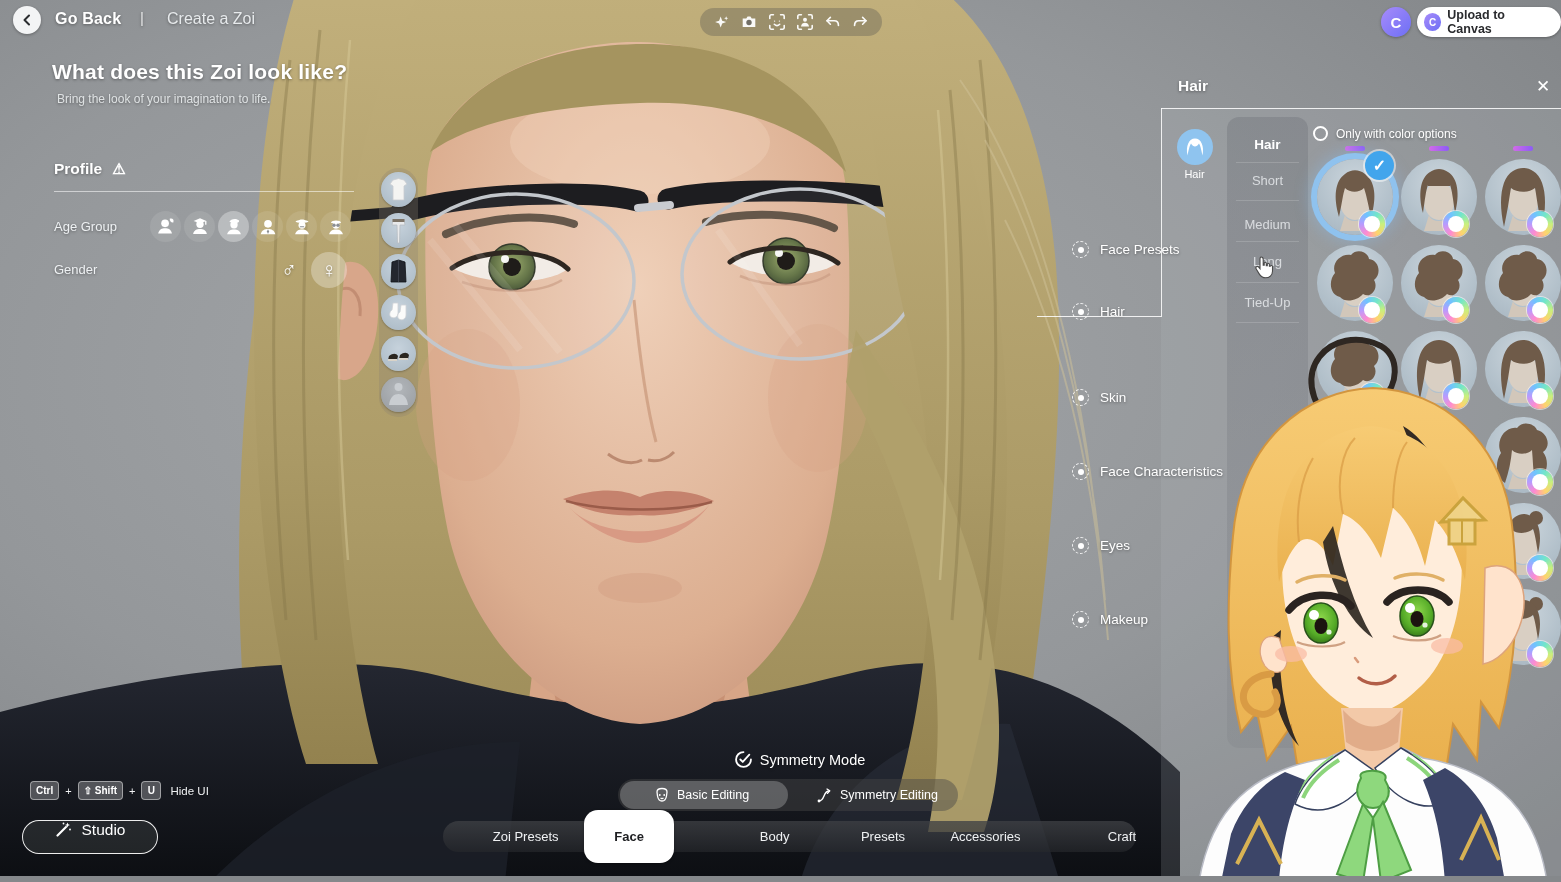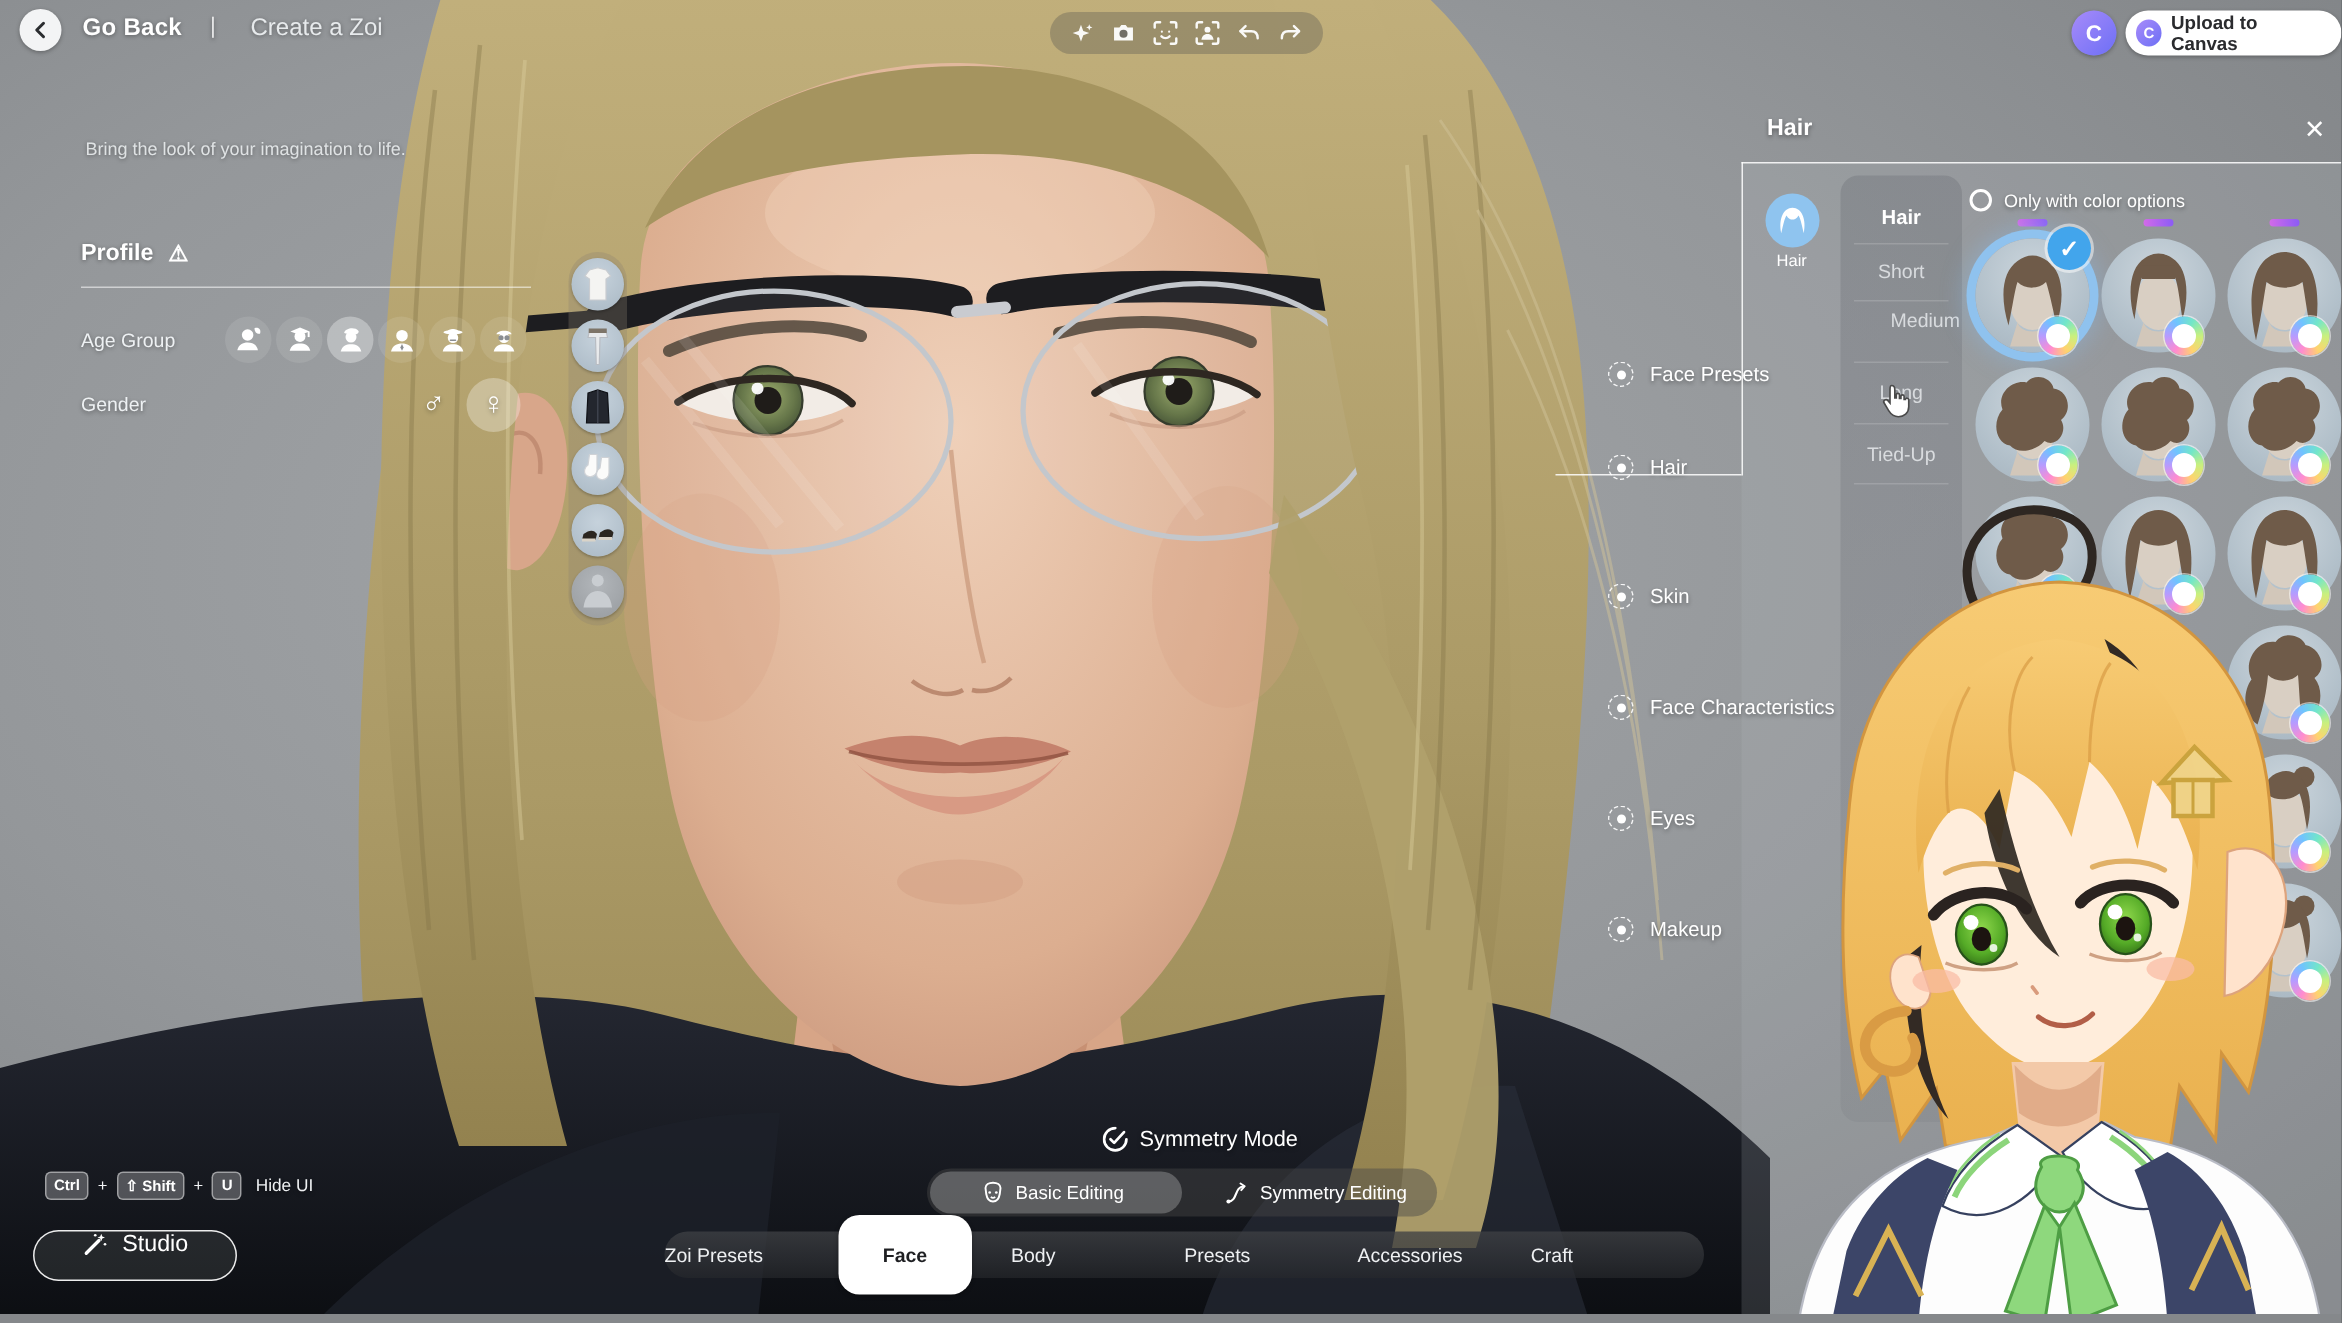--- a/index.html
+++ b/index.html
@@ -94,21 +94,21 @@
 
   
   .symmetry{left:705px;top:751px;width:190px;display:flex;align-items:center;justify-content:center;gap:8px;
     font-size:14.5px;cursor:pointer;z-index:12;}
   .edit-pill{left:618px;top:779px;width:340px;height:32px;border-radius:16px;background:rgba(70,70,72,.45);z-index:12;}
   .edit-seg{position:absolute;left:2px;top:2px;width:168px;height:28px;border-radius:14px;background:rgba(255,255,255,.24);}
   .edit-mode{position:absolute;top:0;height:32px;display:flex;align-items:center;gap:7px;font-size:12.5px;cursor:pointer;}
   .edit-mode.basic{left:36px;} .edit-mode.detailed{left:198px;}
   .tabbar{left:443px;top:821px;width:693px;height:31px;border-radius:16px;display:flex;align-items:center;
     background:linear-gradient(180deg,rgba(62,64,68,.78),rgba(38,40,44,.68));z-index:12;}
-  .tab{flex:1;text-align:left;font-size:13px;color:#eff1f3;cursor:pointer;}
+  .tab{flex:1;text-align:right;font-size:13px;color:#eff1f3;cursor:pointer;}
   .tab.selected span{display:inline-block;background:#fff;color:#1e1f22;font-weight:600;border-radius:14px;
     padding:19px 30px;box-shadow:0 1px 3px rgba(0,0,0,.3);}
   .shortcut{left:30px;top:781px;display:flex;align-items:center;gap:6px;z-index:12;}
   .keycap{min-width:20px;height:19px;padding:0 5px;border-radius:4px;background:rgba(255,255,255,.26);
     border:1px solid rgba(255,255,255,.45);font-size:10px;font-weight:700;display:flex;align-items:center;justify-content:center;}
   .kplus{font-size:11px;color:#f2f3f5;}
   .hideui{font-size:11.5px;color:#eef0f2;margin-left:3px;}
   .studio-btn{left:22px;top:820px;width:136px;height:34px;border-radius:17px;border:1.5px solid rgba(255,255,255,.92);
     background:rgba(150,155,148,.15);display:flex;justify-content:center;gap:10px;
     font-size:15.5px;cursor:pointer;z-index:12;}
@@ -261,20 +261,21 @@
         </svg>
       </span>
   </div>
 
   <div class="ui canvas-logo">C</div>
   <div class="ui upload-pill">
     <span class="mini-c">C</span>
     <span>Upload to Canvas</span>
   </div>
 
+  <div class="ui h1 tsh">What does this Zoi look like?</div>
   <div class="ui sub tsh">Bring the look of your imagination to life.</div>
 
   <div class="ui profile-row">
     <span class="tsh">Profile</span>
     <span style="font-size:15px;">⚠</span>
   </div>
   <div class="ui profile-hr"></div>
   <div class="ui agegroup-label tsh">Age Group</div>
   <div class="ui age-row">
     <span class="age-item">
@@ -405,21 +406,21 @@
         </svg>
       </span>
     <div class="cat-lbl">Hair</div>
   </div>
 
   <div class="ui subcol"></div>
   <div class="subitem ui selected" style="top:137px;">Hair</div>
   <div class="subdiv ui" style="top:162px;"></div>
   <div class="subitem ui" style="top:173px;">Short</div>
   <div class="subdiv ui" style="top:200px;"></div>
-  <div class="subitem ui" style="top:206px;margin-left:16px;">Medium</div>
+  <div class="subitem ui" style="top:217px;">Medium</div>
   <div class="subdiv ui" style="top:241px;"></div>
   <div class="subitem ui hovered" style="top:254px;text-align:center;">Long</div>
   <div class="subdiv ui" style="top:282px;"></div>
   <div class="subitem ui" style="top:295px;">Tied-Up</div>
   <div class="subdiv ui" style="top:322px;"></div>
 
   <div class="ui filter-row">
     <span class="filter-radio"></span>
     <span class="filter-lbl tsh">Only with color options</span>
   </div>

